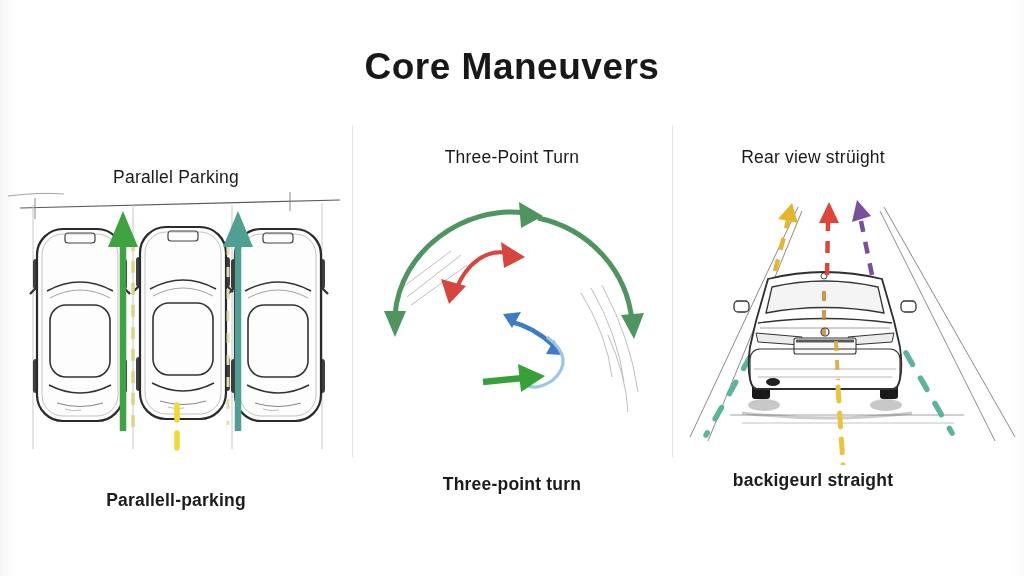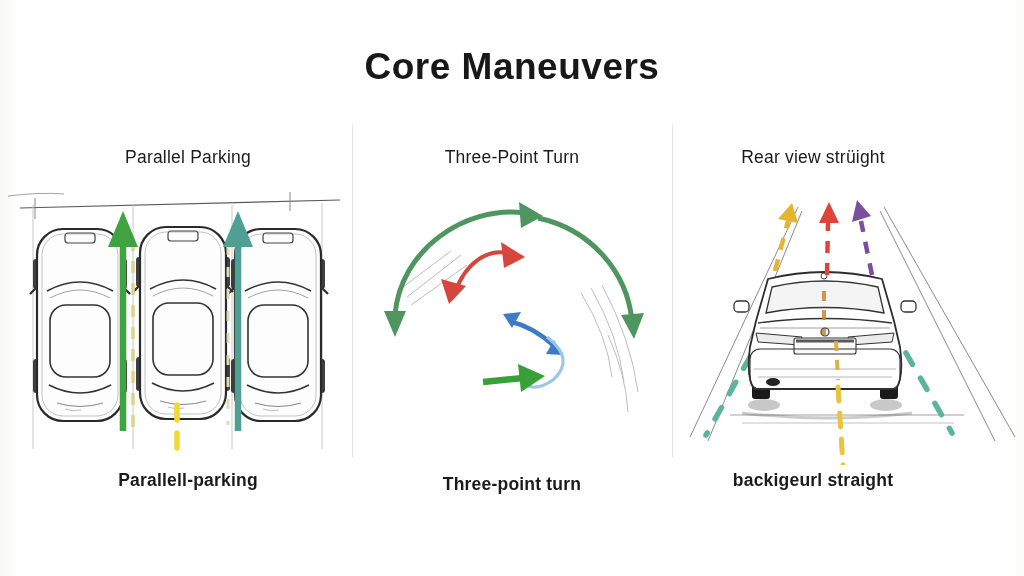--- a/index.html
+++ b/index.html
@@ -15,21 +15,21 @@
     font-size:37px;font-weight:600;letter-spacing:.5px;color:#181818;
   }
   .panel-header{
     position:absolute;top:147px;text-align:center;
     font-size:17.5px;color:#1b1b1b;letter-spacing:.2px;
   }
   .panel-caption{
     position:absolute;top:470px;text-align:center;
     font-size:17.5px;color:#1b1b1b;letter-spacing:.2px;font-weight:bold;
   }
-  .hdr-1,.cap-1{left:12px;width:352px;}
+  .hdr-1,.cap-1{left:0;width:352px;margin-top:20px;}
   .hdr-2{left:352px;width:320px;}
   .cap-2{left:352px;width:320px;top:474px;}
   .hdr-3,.cap-3{left:648px;width:330px;}
   .divider{
     position:absolute;top:125px;height:332px;width:1px;background:#e3e3e2;
   }
   .div-1{left:352px;}
   .div-2{left:672px;}
   .sketch{position:absolute;top:175px;height:290px;}
   .sk-1{left:0;width:352px;}

